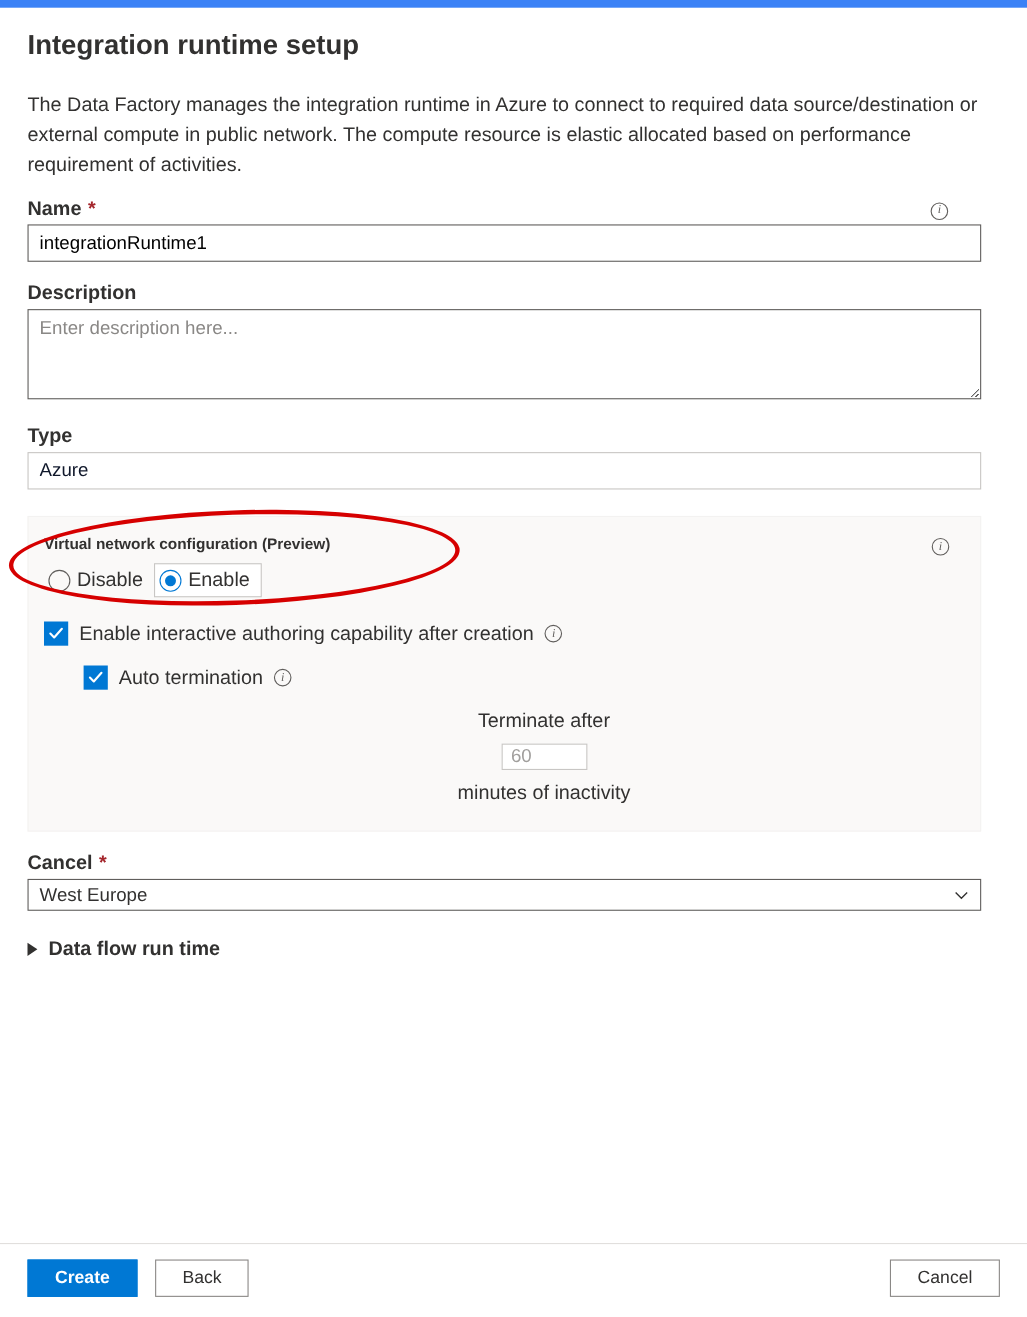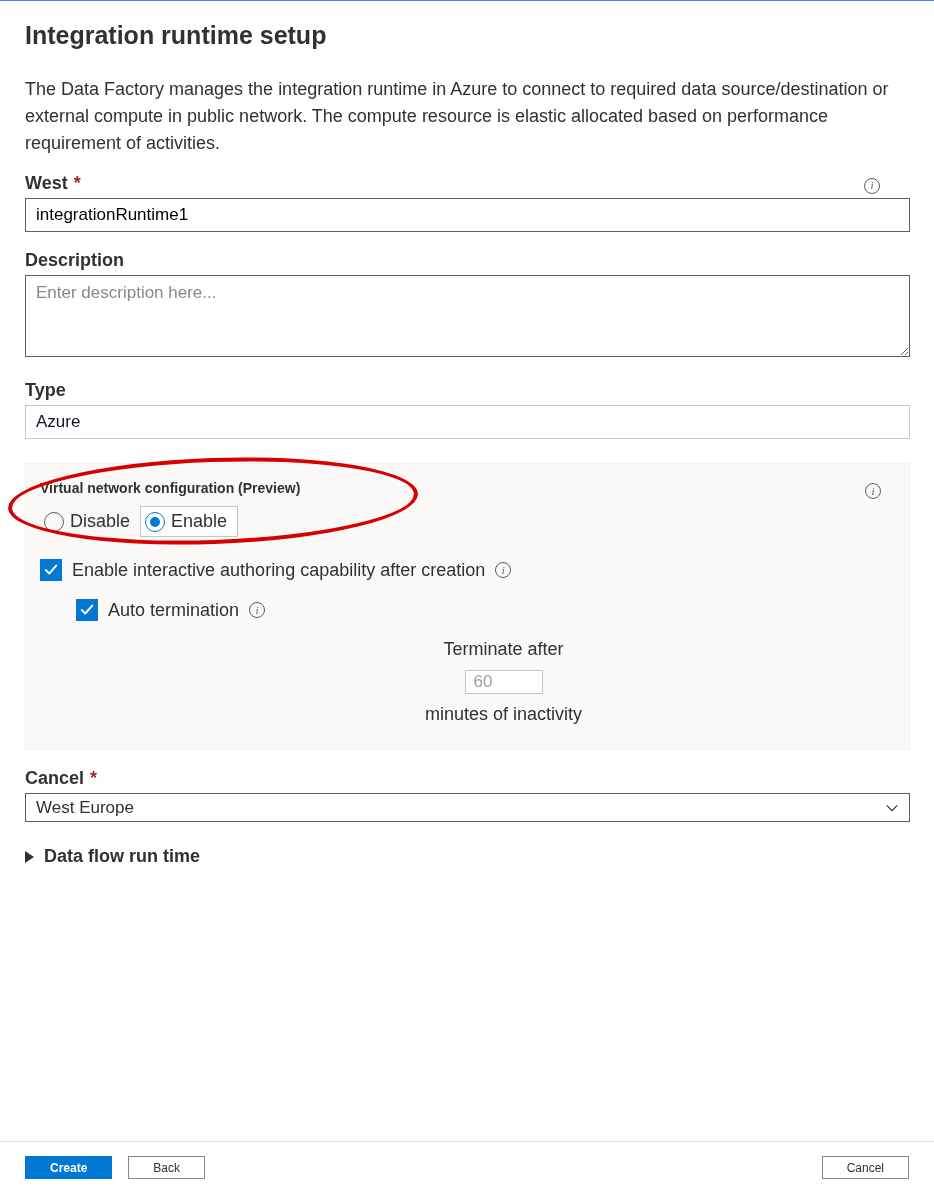--- a/index.html
+++ b/index.html
@@ -7,22 +7,22 @@
     margin: 0; padding: 0;
     font-family: "Segoe UI", -apple-system, sans-serif;
     background: #ffffff;
     color: #323130;
     font-size: 18px;
   }
   .page {
     width: 934px;
     min-height: 1197px;
     position: relative;
-    padding: 18px 24px 0 25px;
-    border-top: 1px solid #3b82f6;
+    padding: 18px 42px 0 25px;
+    border-top: 7px solid #3b82f6;
   }
   .page-title {
     font-size: 25px;
     font-weight: 600;
     margin: 2px 0 26px 0;
     color: #323130;
   }
   .intro {
     font-size: 18px;
     line-height: 1.5;
@@ -194,23 +194,23 @@
     left: 0; right: 0;
     bottom: 0;
     border-top: 1px solid #e1dfdd;
     padding: 14px 25px 18px 25px;
     display: flex;
     align-items: center;
     gap: 16px;
     background: #ffffff;
   }
   .btn {
-    height: 23px;
+    height: 34px;
     padding: 0 24px;
-    font-size: 12px;
+    font-size: 16px;
     font-family: inherit;
     cursor: pointer;
     border: 1px solid #8a8886;
     background: #ffffff;
     color: #323130;
   }
   .btn.primary {
     background: #0078d4;
     color: #ffffff;
     border-color: #0078d4;
@@ -232,21 +232,21 @@
 
 <div class="page">
 
   <h1 class="page-title">Integration runtime setup</h1>
 
   <p class="intro">The Data Factory manages the integration runtime in Azure to connect to required data source/destination or external compute in public network. The compute resource is elastic allocated based on performance requirement of activities.</p>
 
   
   <div class="label-row">
     <div class="field-label">
-      <span>West</span>
+      <span>Name</span>
       <span class="req-star">*</span>
     </div>
     <span class="info-icon info-right">i</span>
   </div>
   <input class="text-input" type="text" value="integrationRuntime1" style="">
 
   
   <div class="field-label">Description</div>
   <textarea class="textarea" placeholder="Enter description here..." style=""></textarea>
 

